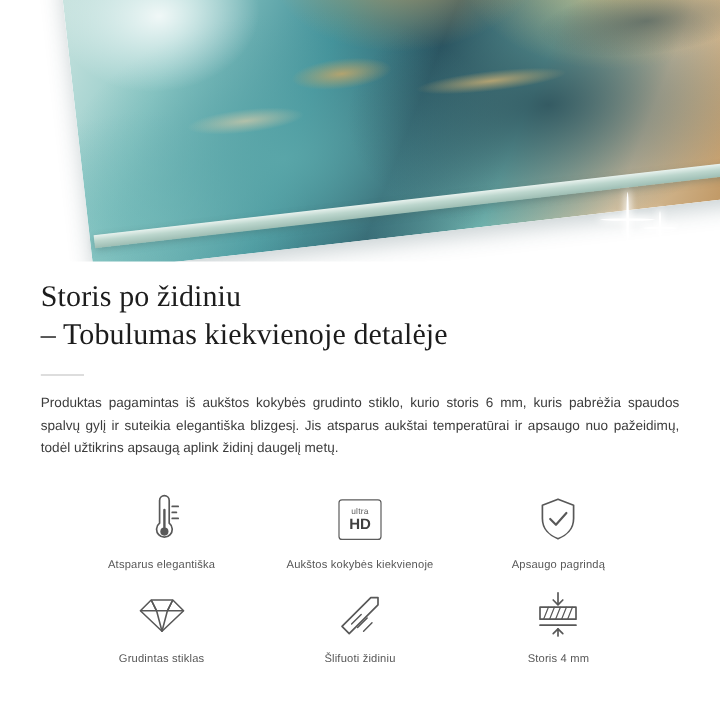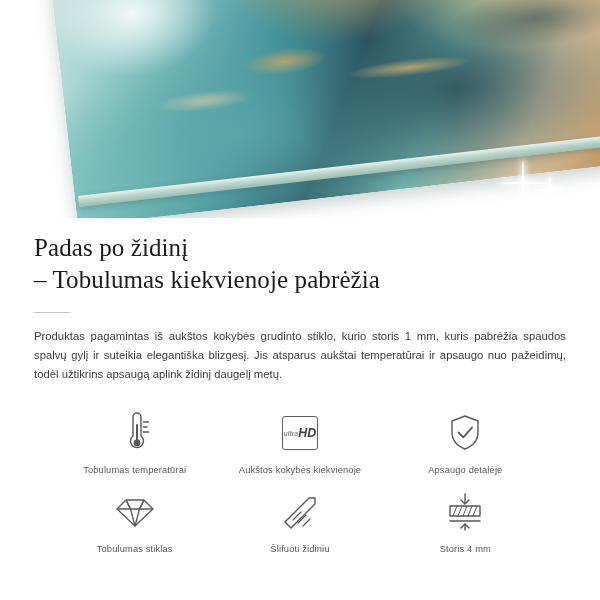--- a/index.html
+++ b/index.html
@@ -157,24 +157,24 @@
     color: #575757;
     text-align: center;
     letter-spacing: 0.15px;
   }
   .ultrahd-box {
     border: 1.4px solid #5c5c5c;
     border-radius: 3px;
     width: 34px;
     height: 32px;
     display: flex;
+    flex-direction: column;
     align-items: center;
     justify-content: center;
     line-height: 1;
-    font-style: italic;
   }
   .ultrahd-box .u1 {
     font-size: 7px;
     color: #5c5c5c;
     letter-spacing: 0.2px;
   }
   .ultrahd-box .u2 {
     font-size: 12.5px;
     font-weight: bold;
     color: #3f3f3f;
@@ -188,72 +188,72 @@
 
   <div class="hero">
     <div class="hero-plate"></div>
     <div class="hero-edge"></div>
     <div class="sparkle s1"></div>
     <div class="sparkle s2"></div>
   </div>
 
   <div class="content">
     <h1 class="headline">
-      <span>Padas po židinį</span>
-      <span class="line2">– Tobulumas kiekvienoje pabrėžia</span>
+      <span>Storis po židiniu</span>
+      <span class="line2">– Tobulumas kiekvienoje detalėje</span>
     </h1>
     <div class="divider"></div>
-    <p class="body-text">Produktas pagamintas iš aukštos kokybės grudinto stiklo, kurio storis 1 mm, kuris pabrėžia spaudos spalvų gylį ir suteikia elegantiška blizgesį. Jis atsparus aukštai temperatūrai ir apsaugo nuo pažeidimų, todėl užtikrins apsaugą aplink židinį daugelį metų.</p>
+    <p class="body-text">Produktas pagamintas iš aukštos kokybės grudinto stiklo, kurio storis 6 mm, kuris pabrėžia spaudos spalvų gylį ir suteikia elegantiška blizgesį. Jis atsparus aukštai temperatūrai ir apsaugo nuo pažeidimų, todėl užtikrins apsaugą aplink židinį daugelį metų.</p>
 
     <div class="features">
 
       <div class="feature">
         <div class="feature-icon">
           <svg width="40" height="44" viewBox="0 0 40 44" fill="none" stroke="#585858" stroke-width="1.4" stroke-linecap="round">
             <path d="M18 6 a4 4 0 0 1 8 0 v19 a6.5 6.5 0 1 1 -8 0 Z"></path>
             <circle cx="22" cy="32" r="3.4" fill="#585858" stroke="none"></circle>
             <line x1="22" y1="14" x2="22" y2="31" stroke-width="2"></line>
             <line x1="28.5" y1="11" x2="33.5" y2="11"></line>
             <line x1="28.5" y1="16" x2="32" y2="16"></line>
             <line x1="28.5" y1="21" x2="33.5" y2="21"></line>
           </svg>
         </div>
-        <div class="feature-label">Tobulumas temperatūrai</div>
+        <div class="feature-label">Atsparus elegantiška</div>
       </div>
 
       <div class="feature">
         <div class="feature-icon">
           <div class="ultrahd-box">
             <span class="u1">ultra</span>
             <span class="u2">HD</span>
           </div>
         </div>
         <div class="feature-label">Aukštos kokybės kiekvienoje</div>
       </div>
 
       <div class="feature">
         <div class="feature-icon">
           <svg width="40" height="44" viewBox="0 0 40 44" fill="none" stroke="#585858" stroke-width="1.4" stroke-linejoin="round" stroke-linecap="round">
             <path d="M20 5 L33 10 v11 c0 9 -6.5 14.5 -13 17 -6.5 -2.5 -13 -8 -13 -17 V10 Z"></path>
             <path d="M13.5 21.5 l4.8 4.8 L27 16.5" stroke-width="1.8"></path>
           </svg>
         </div>
-        <div class="feature-label">Apsaugo detalėje</div>
+        <div class="feature-label">Apsaugo pagrindą</div>
       </div>
 
       <div class="feature">
         <div class="feature-icon">
           <svg width="44" height="40" viewBox="0 0 44 40" fill="none" stroke="#585858" stroke-width="1.3" stroke-linejoin="round">
             <path d="M13 8 H31 L40 17 L22 34 L4 17 Z"></path>
             <path d="M4 17 H40"></path>
             <path d="M13 8 L17.5 17 L22 34 L26.5 17 L31 8"></path>
             <path d="M17.5 17 L13 8 M26.5 17 L31 8"></path>
           </svg>
         </div>
-        <div class="feature-label">Tobulumas stiklas</div>
+        <div class="feature-label">Grudintas stiklas</div>
       </div>
 
       <div class="feature">
         <div class="feature-icon">
           <svg width="42" height="40" viewBox="0 0 42 40" fill="none" stroke="#585858" stroke-width="1.4" stroke-linecap="round" stroke-linejoin="round">
             <path d="M6 30 L30 6 L36 6 L36 12 L12 36 Z" stroke-width="1.4"></path>
             <path d="M14 28 L22 20 M19 31 L27 23 M24 34 L31 27" stroke-width="1.2"></path>
           </svg>
         </div>
         <div class="feature-label">Šlifuoti židiniu</div>

